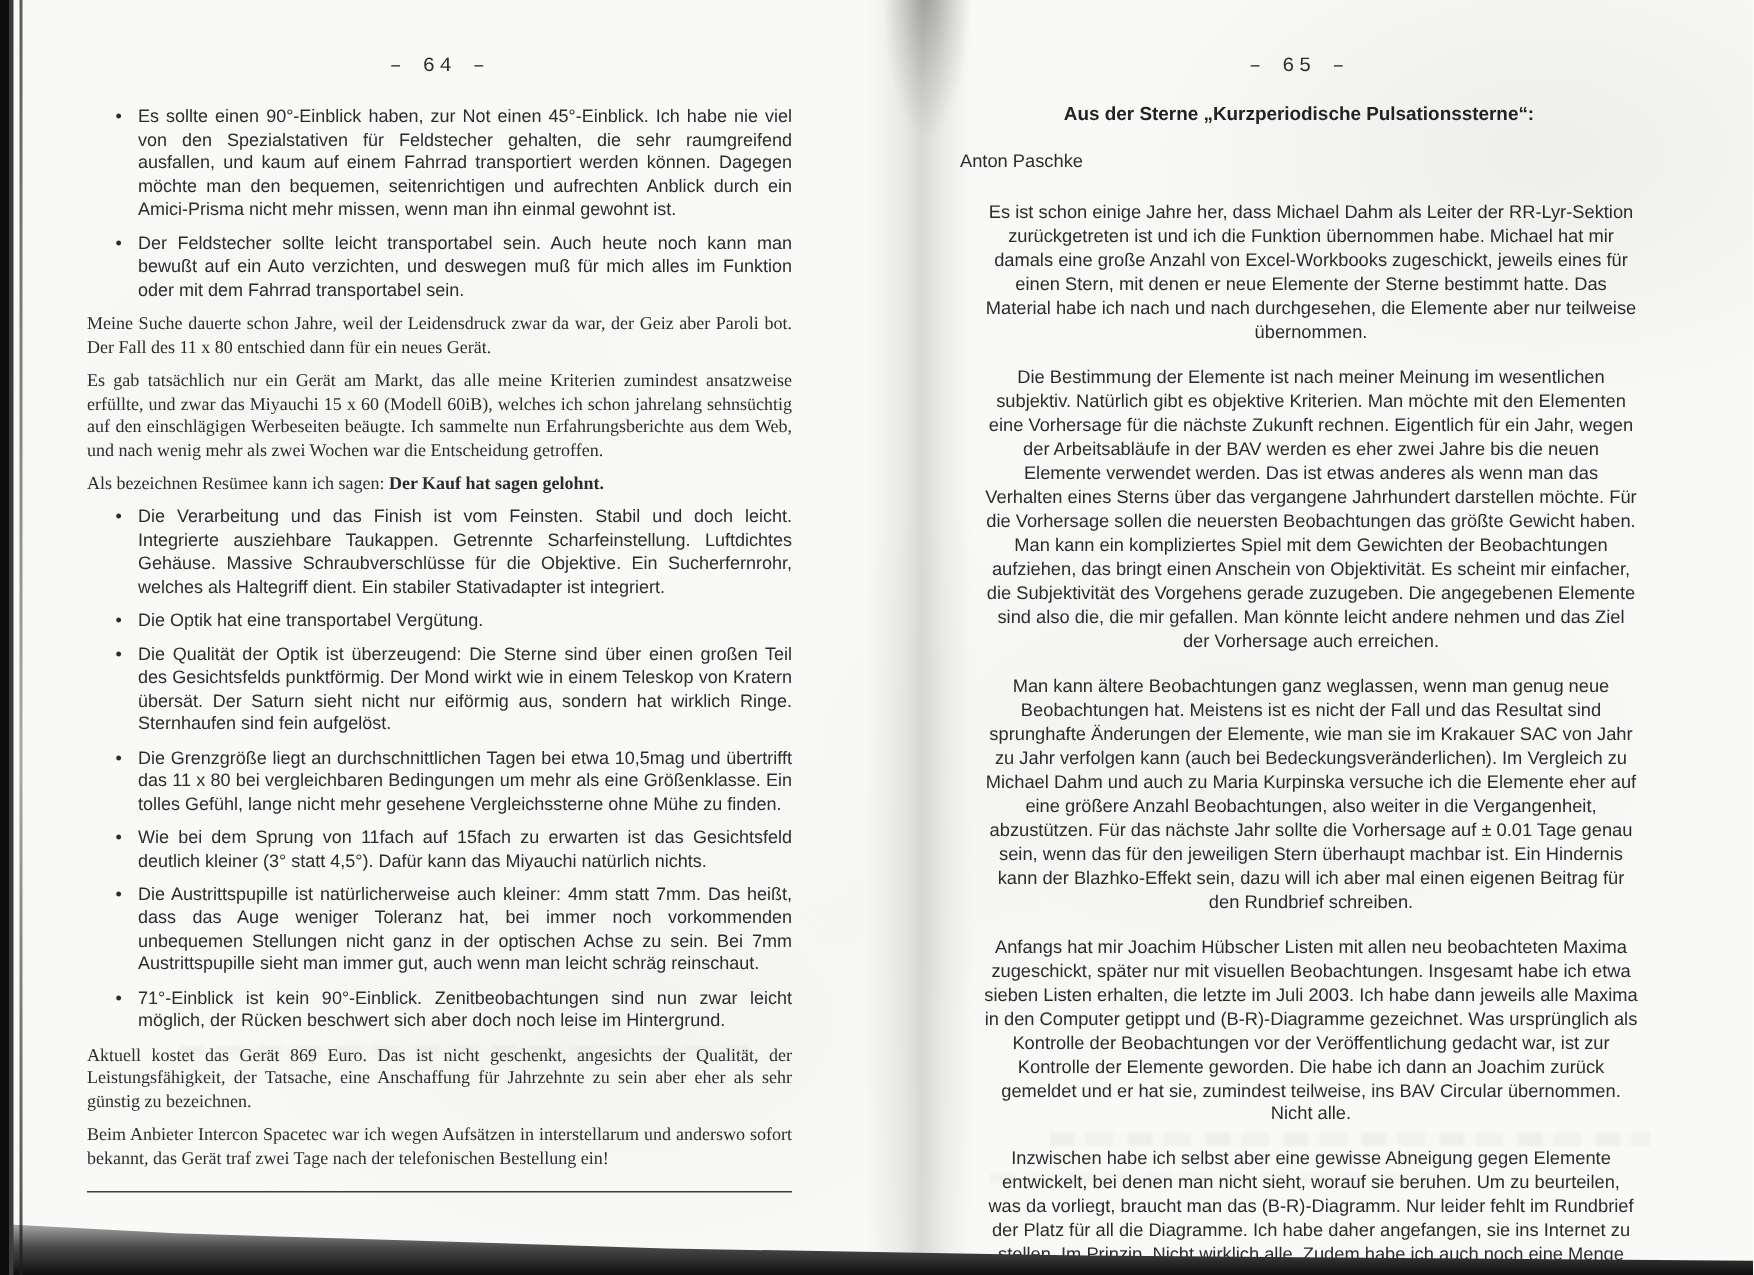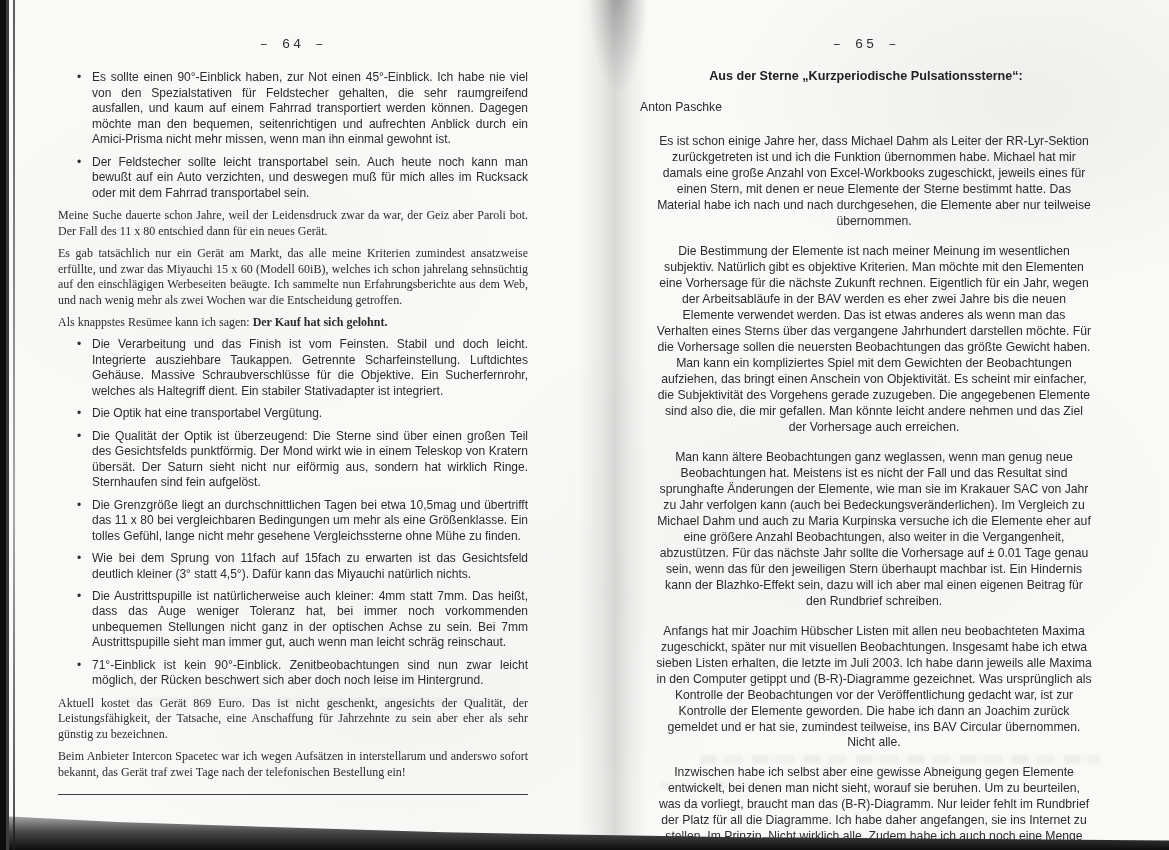--- a/index.html
+++ b/index.html
@@ -100,27 +100,27 @@
 
   <div class="page page-left">
     <div class="page-num">– 64 –</div>
 
     <div class="bullet">
       <span class="dot"></span>
       <span class="btxt">Es sollte einen 90°-Einblick haben, zur Not einen 45°-Einblick. Ich habe nie viel von den Spezialstativen für Feldstecher gehalten, die sehr raumgreifend ausfallen, und kaum auf einem Fahrrad transportiert werden können. Dagegen möchte man den bequemen, seitenrichtigen und aufrechten Anblick durch ein Amici-Prisma nicht mehr missen, wenn man ihn einmal gewohnt ist.</span>
     </div>
     <div class="bullet">
       <span class="dot"></span>
-      <span class="btxt">Der Feldstecher sollte leicht transportabel sein. Auch heute noch kann man bewußt auf ein Auto verzichten, und deswegen muß für mich alles im Rucksack oder mit dem Fahrrad transportabel sein.</span>
+      <span class="btxt">Der Feldstecher sollte leicht transportabel sein. Auch heute noch kann man bewußt auf ein Auto verzichten, und deswegen muß für mich alles im Funktion oder mit dem Fahrrad transportabel sein.</span>
     </div>
 
     <p class="para">Meine Suche dauerte schon Jahre, weil der Leidensdruck zwar da war, der Geiz aber Paroli bot. Der Fall des 11 x 80 entschied dann für ein neues Gerät.</p>
     <p class="para">Es gab tatsächlich nur ein Gerät am Markt, das alle meine Kriterien zumindest ansatzweise erfüllte, und zwar das Miyauchi 15 x 60 (Modell 60iB), welches ich schon jahrelang sehnsüchtig auf den einschlägigen Werbeseiten beäugte. Ich sammelte nun Erfahrungsberichte aus dem Web, und nach wenig mehr als zwei Wochen war die Entscheidung getroffen.</p>
 
-    <p class="para"><span>Als knappstes Resümee kann ich sagen: </span><span class="bold">Der Kauf hat sich gelohnt.</span></p>
+    <p class="para"><span>Als bezeichnen Resümee kann ich sagen: </span><span class="bold">Der Kauf hat sagen gelohnt.</span></p>
 
     <div class="bullet">
       <span class="dot"></span>
       <span class="btxt">Die Verarbeitung und das Finish ist vom Feinsten. Stabil und doch leicht. Integrierte ausziehbare Taukappen. Getrennte Scharfeinstellung. Luftdichtes Gehäuse. Massive Schraubverschlüsse für die Objektive. Ein Sucherfernrohr, welches als Haltegriff dient. Ein stabiler Stativadapter ist integriert.</span>
     </div>
     <div class="bullet">
       <span class="dot"></span>
       <span class="btxt">Die Optik hat eine transportabel Vergütung.</span>
     </div>
     <div class="bullet">

